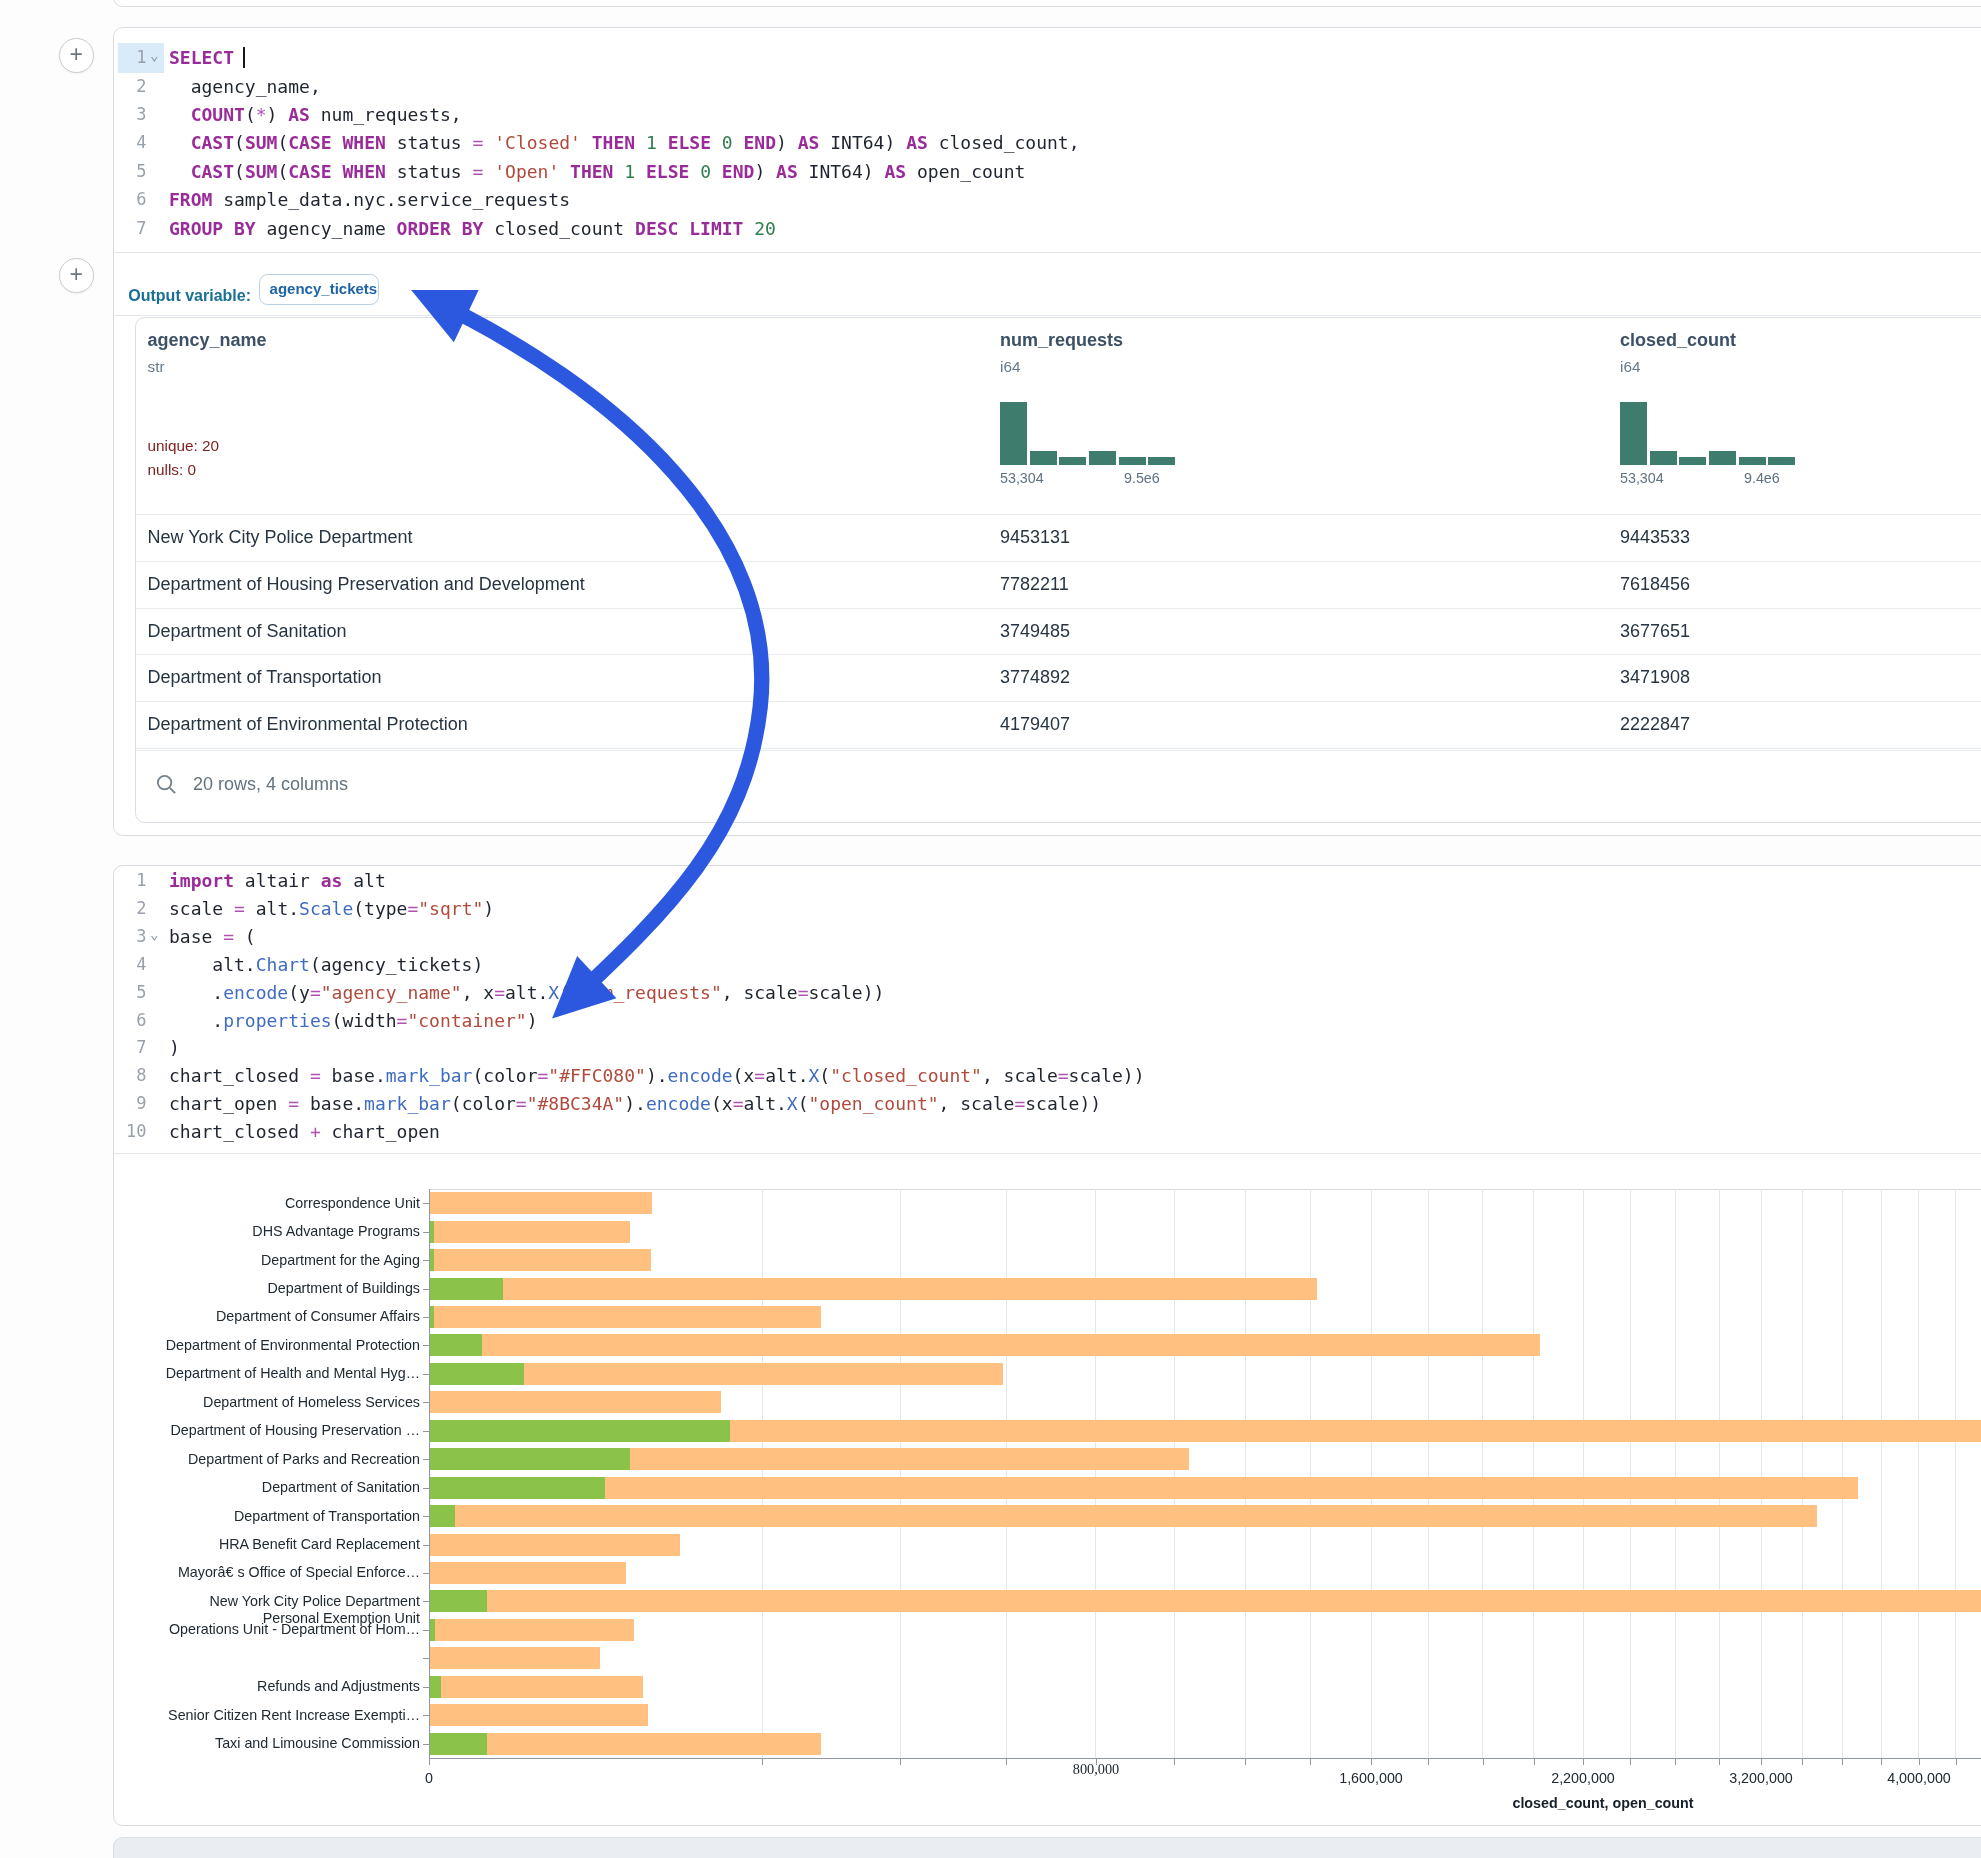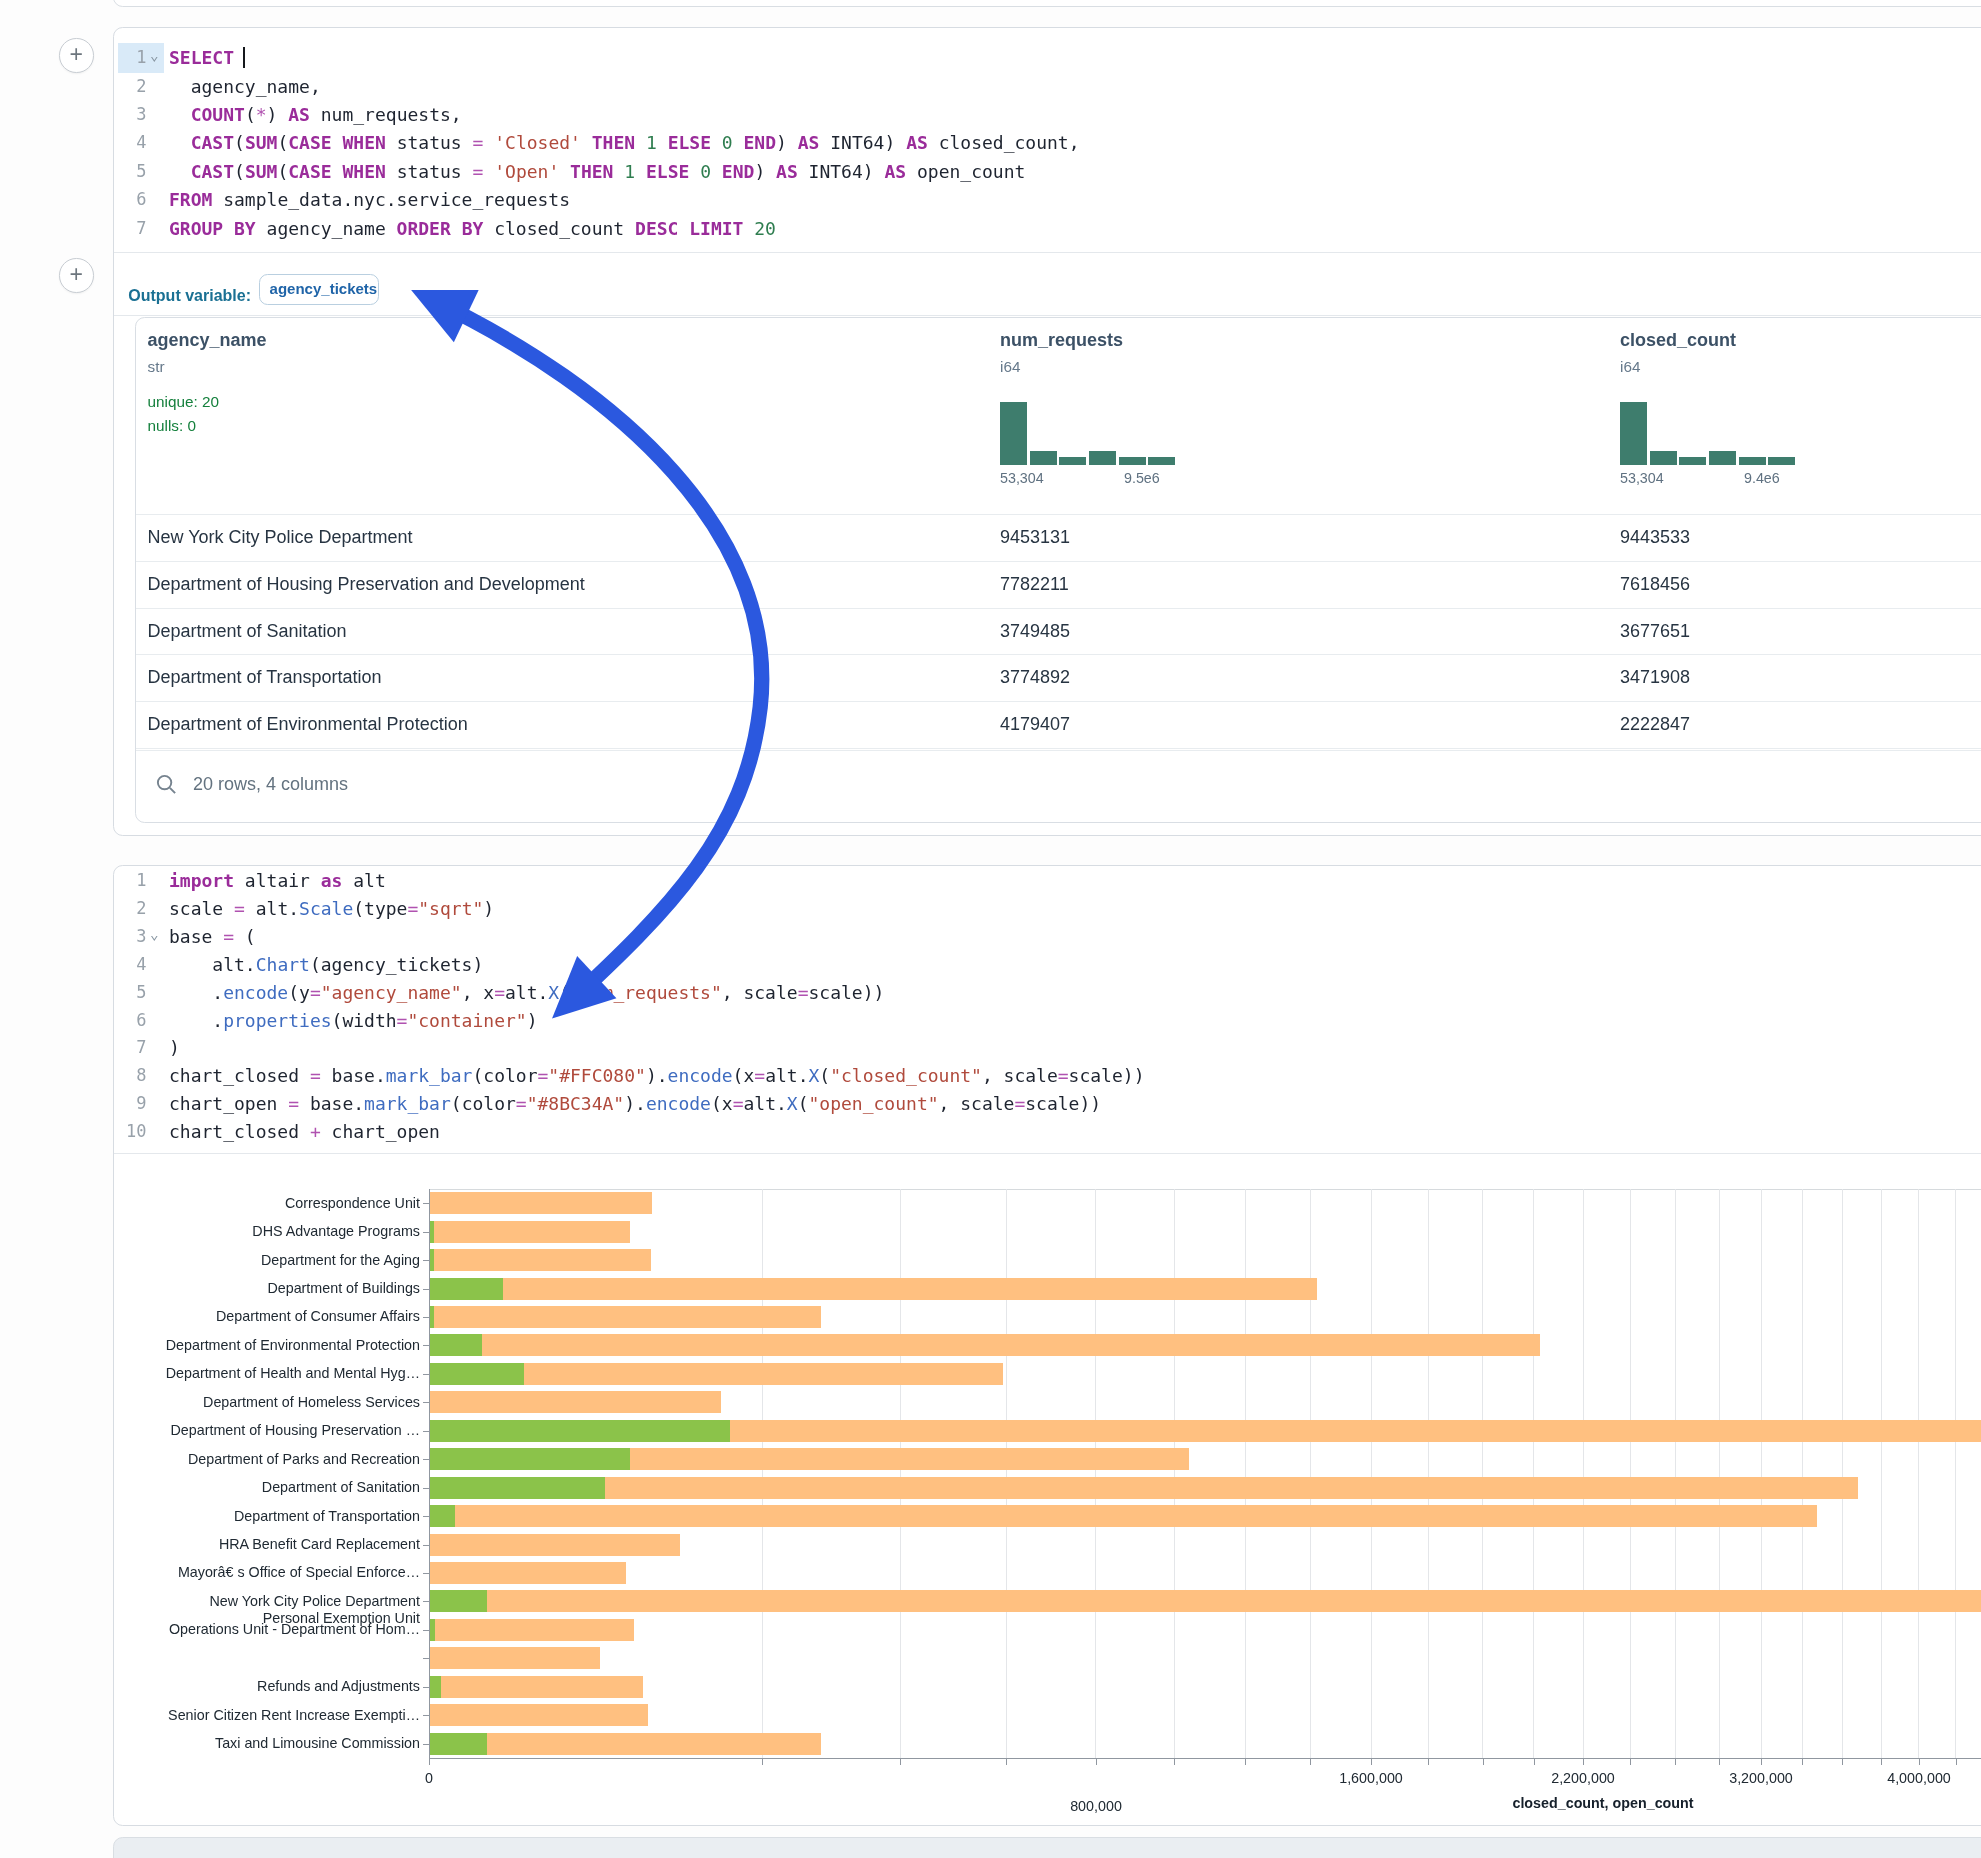--- a/index.html
+++ b/index.html
@@ -49,21 +49,21 @@
     background:#fff;color:#1f64a8;font-size:15px;font-weight:bold;line-height:28px;
     padding-left:9.6px;overflow:hidden;white-space:nowrap;cursor:pointer;
   }
   
   .table-card{
     position:absolute;left:21px;top:289px;width:1867px;height:504px;
     border:1.4px solid #d9dee4;border-radius:9.6px;background:#fff;overflow:hidden;
   }
   .col-name{position:absolute;font-size:18px;font-weight:bold;color:#3c5166;}
   .col-type{position:absolute;font-size:15.3px;color:#66798b;}
-  .col-stat{position:absolute;font-size:15.3px;color:#15803d;}
+  .col-stat{position:absolute;font-size:15.3px;color:#7f1d1d;margin-top:44px;}
   .hist{position:absolute;height:80px;}
   .hist .hbar{position:absolute;bottom:17px;width:27px;background:#3e7d6d;}
   .hist .hmin,.hist .hmax{position:absolute;bottom:-3.8px;font-size:14.3px;color:#5f7181;}
   .hist .hmax{left:124px;}
   .t-row{position:absolute;left:0;width:100%;height:47px;border-top:1px solid #e8ecef;}
   .t-row span{position:absolute;top:12.4px;font-size:18px;color:#273442;white-space:nowrap;}
   .t-footer{position:absolute;left:0;width:100%;border-top:1px solid #e8ecef;height:71px;}
   .t-footer .ftext{position:absolute;left:57px;top:23px;font-size:18px;color:#63727f;}
   .search-icon{position:absolute;left:19px;top:22px;}
   
@@ -314,21 +314,21 @@
         <div class="xtick" style="left: 1516px; top: 893px;"></div>
         <div class="xtick" style="left: 1561px; top: 893px;"></div>
         <div class="xtick" style="left: 1605px; top: 893px;"></div>
         <div class="xtick" style="left: 1647px; top: 893px;"></div>
         <div class="xtick" style="left: 1688px; top: 893px;"></div>
         <div class="xtick" style="left: 1728px; top: 893px;"></div>
         <div class="xtick" style="left: 1767px; top: 893px;"></div>
         <div class="xtick" style="left: 1805px; top: 893px;"></div>
         <div class="xtick" style="left: 1842px; top: 893px;"></div>
         <div class="xlab" style="left: 315px; top: 904px;">0</div>
-        <div class="xlab" style="left: 982px; top: 932px;">800,000</div>
+        <div class="xlab" style="left: 982px; top: 895px; font-family: Liberation Serif, serif;">800,000</div>
         <div class="xlab" style="left: 1257px; top: 904px;">1,600,000</div>
         <div class="xlab" style="left: 1469px; top: 904px;">2,200,000</div>
         <div class="xlab" style="left: 1647px; top: 904px;">3,200,000</div>
         <div class="xlab" style="left: 1805px; top: 904px;">4,000,000</div>
       </div>
     <div class="x-title" style="left:1489px;top:929px;">closed_count, open_count</div>
   </div>
 </div>
 
 <div class="bottom-strip"></div>

